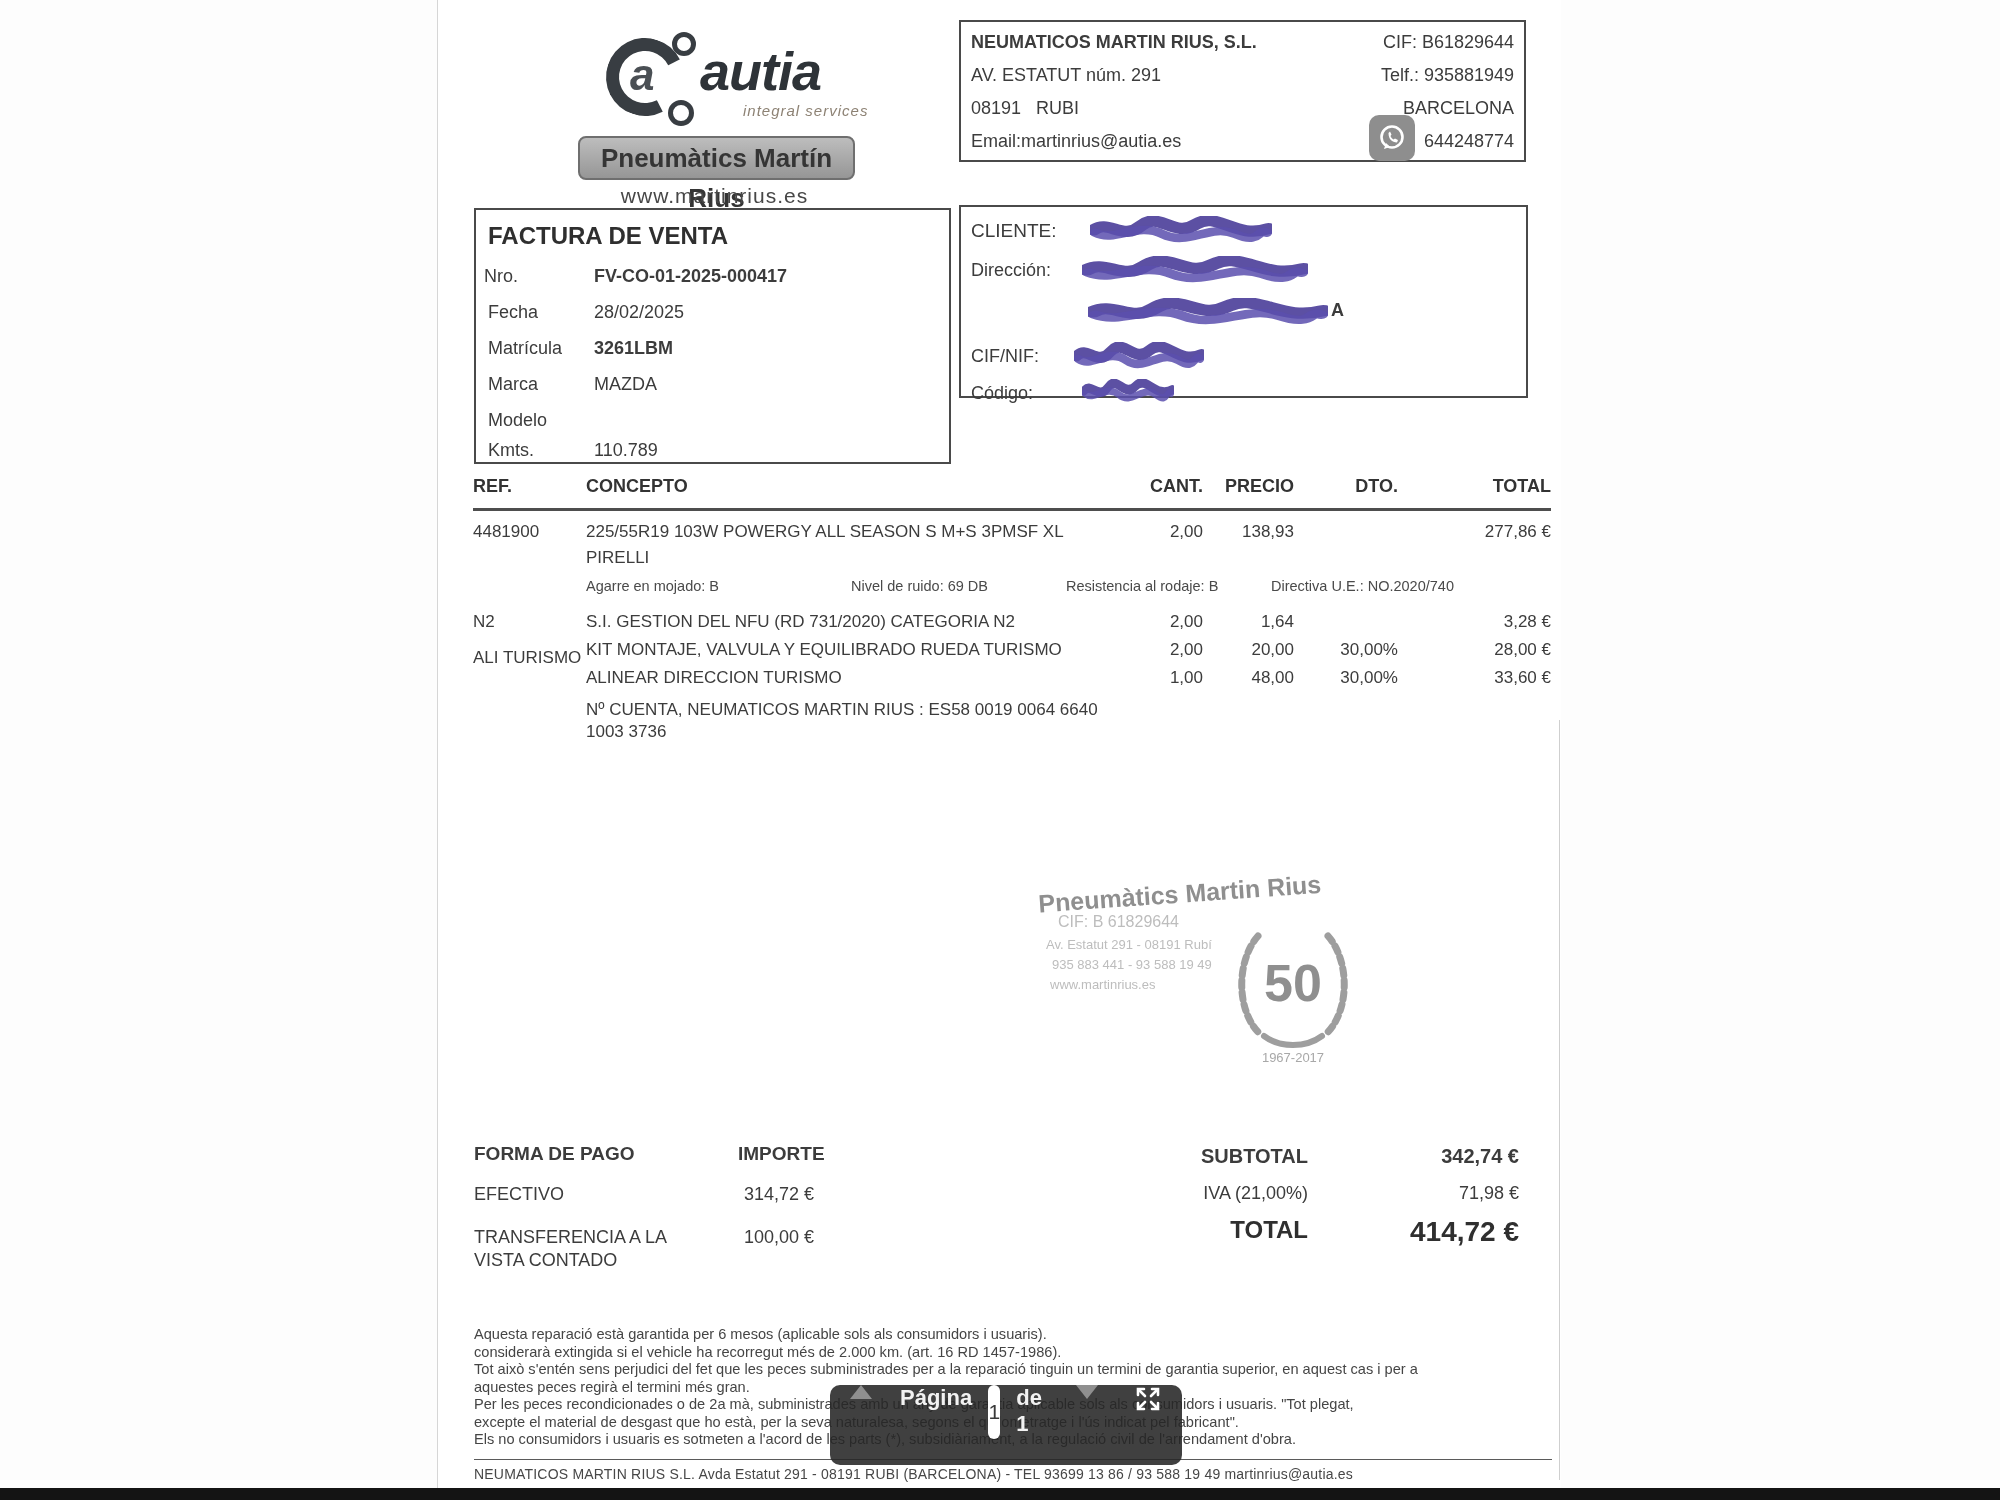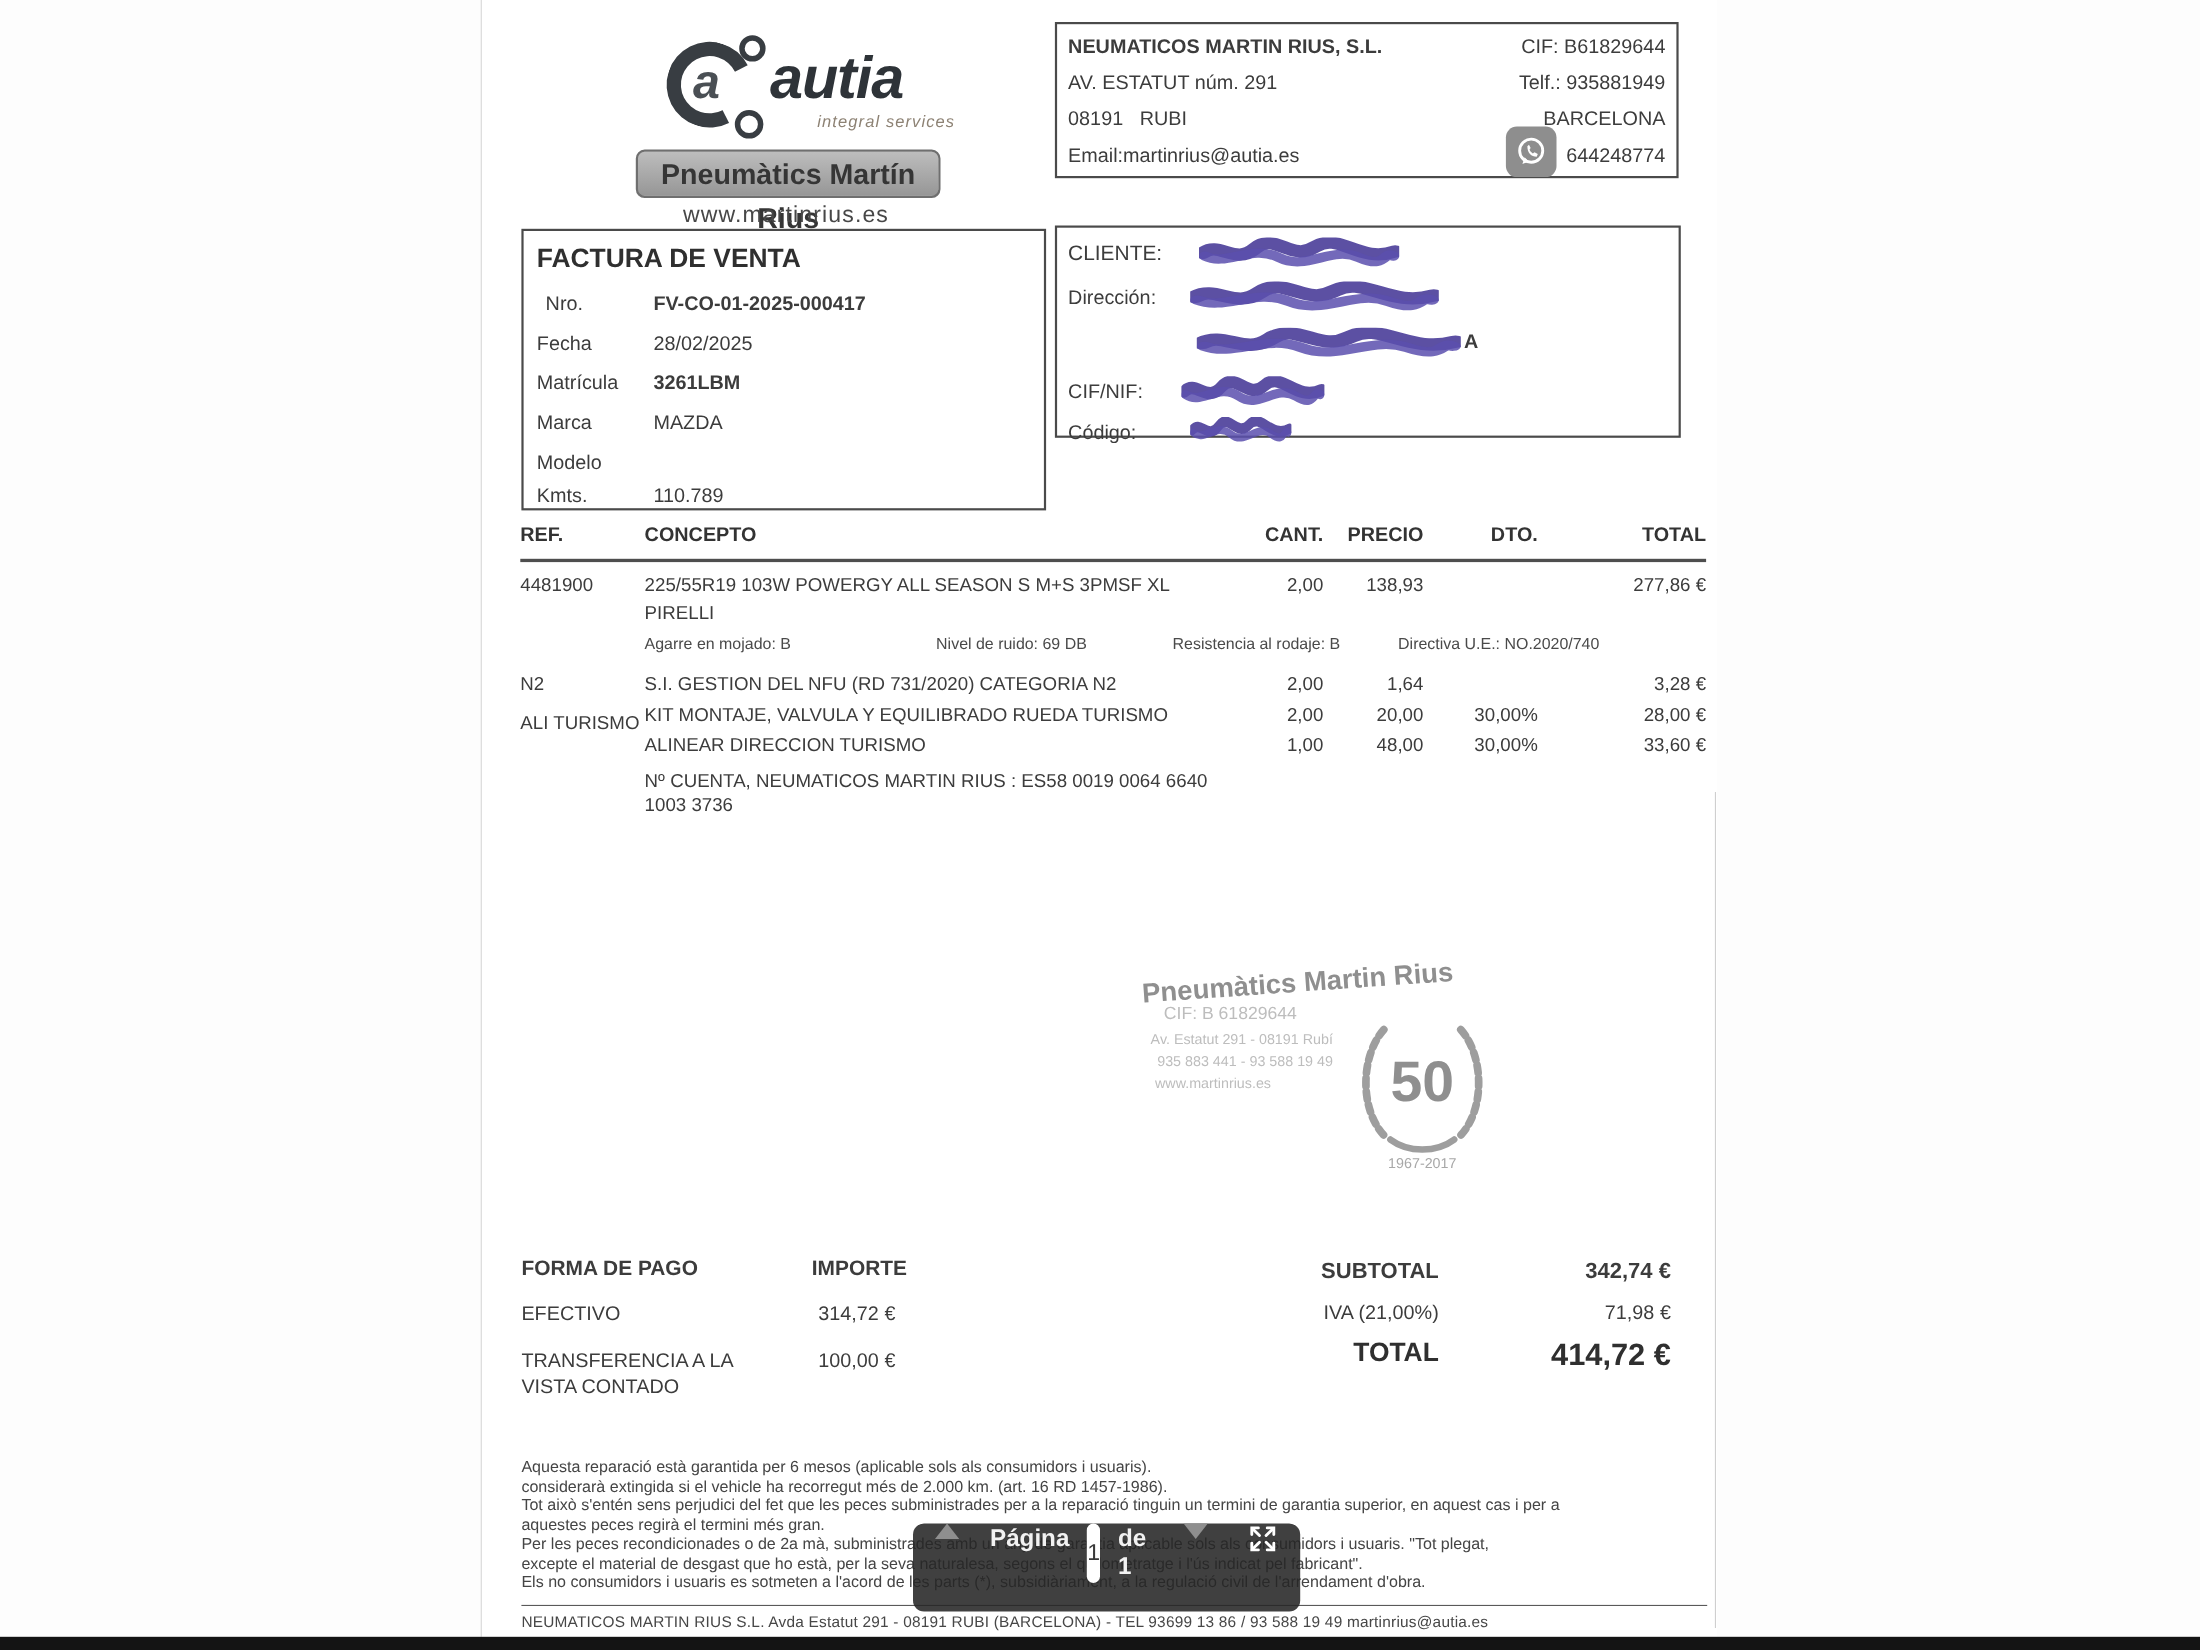--- a/index.html
+++ b/index.html
@@ -91,21 +91,21 @@
           <circle cx="16" cy="15" r="10.5" fill="none" stroke="#ffffff" stroke-width="2.6"></circle>
           <path d="M8 27 L10 21 L14 25 Z" fill="#ffffff"></path>
           <path d="M12.5 11 c0 6 3.5 9.5 8.5 9.5 l1-2.5 -3-1.5 -1.5 1 c-1.5-1-2.5-2-3-3.5 l1-1.5 -1.5-3 Z" fill="#ffffff"></path>
         </svg>
       </div>
       <div class="abs t18" style="right:10px;top:109px;">644248774</div>
     </div>
 
     <div class="abs box" style="left:36px;top:208px;width:477px;height:256px;">
       <div class="abs b" style="left:12px;top:12px;font-size:24px;color:#2f2f2f;">FACTURA DE VENTA</div>
-      <div class="abs t18" style="left:20px;top:56px;">Nro.</div>
+      <div class="abs t18" style="left:8px;top:56px;">Nro.</div>
       <div class="abs t18 b" style="left:118px;top:56px;">FV-CO-01-2025-000417</div>
       <div class="abs t18" style="left:12px;top:92px;">Fecha</div>
       <div class="abs t18" style="left:118px;top:92px;">28/02/2025</div>
       <div class="abs t18" style="left:12px;top:128px;">Matrícula</div>
       <div class="abs t18 b" style="left:118px;top:128px;">3261LBM</div>
       <div class="abs t18" style="left:12px;top:164px;">Marca</div>
       <div class="abs t18" style="left:118px;top:164px;">MAZDA</div>
       <div class="abs t18" style="left:12px;top:200px;">Modelo</div>
       <div class="abs t18" style="left:118px;top:200px;"></div>
       <div class="abs t18" style="left:12px;top:230px;">Kmts.</div>

